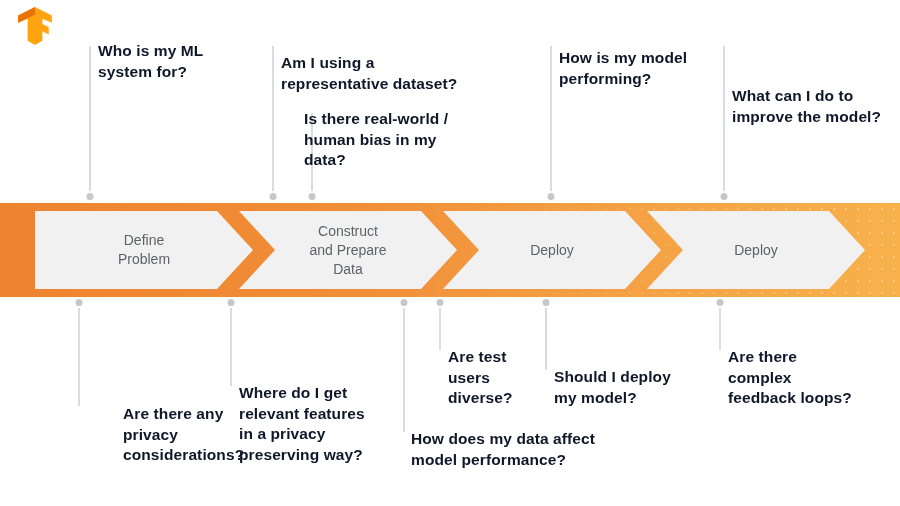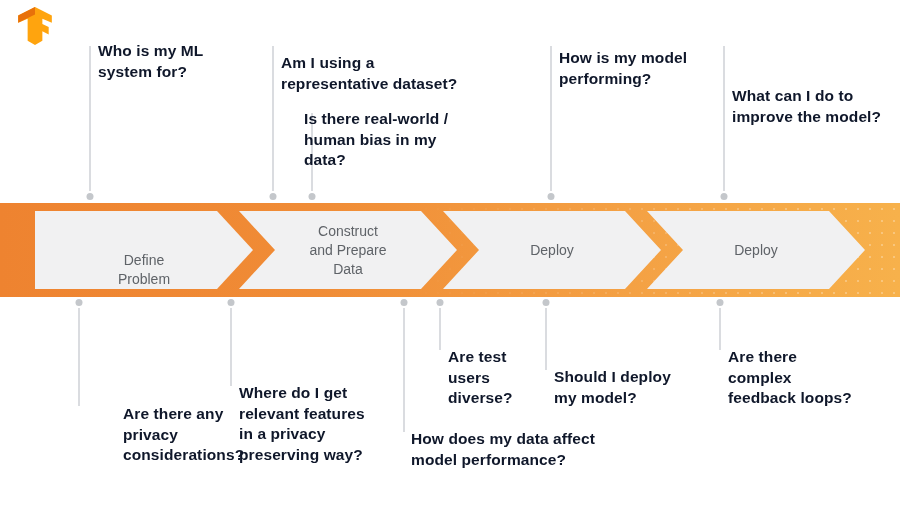--- a/index.html
+++ b/index.html
@@ -15,21 +15,21 @@
   .banner::after{content:'';position:absolute;inset:0;
     background-image:radial-gradient(rgba(255,255,255,0.28) 1.1px, transparent 1.3px);
     background-size:12px 12px;
     -webkit-mask-image:linear-gradient(to right, transparent 45%, #000 90%);
     mask-image:linear-gradient(to right, transparent 45%, #000 90%);
     pointer-events:none;}
   .stages{position:absolute;left:35px;right:35px;top:8px;bottom:8px;display:flex;z-index:2;}
   .chev{flex:1;margin-left:-14px;background:#F1F1F2;display:flex;align-items:center;justify-content:center;
     clip-path:polygon(0 0, calc(100% - 36px) 0, 100% 50%, calc(100% - 36px) 100%, 0 100%, 36px 50%);}
   .chev.first{margin-left:0;
-    clip-path:polygon(0 0, calc(100% - 36px) 0, 100% 50%, calc(100% - 36px) 100%, 0 100%);align-items:flex-end;}
+    clip-path:polygon(0 0, calc(100% - 36px) 0, 100% 50%, calc(100% - 36px) 100%, 0 100%);}
   .chev .lbl{font-size:14px;line-height:19px;color:#5F6368;text-align:center;white-space:pre-line;}
 
   
   .conn{position:absolute;width:2px;background:#DADCE0;}
   .conn.t::after, .conn.b::before{content:'';position:absolute;left:50%;transform:translateX(-50%);
     width:7px;height:7px;border-radius:50%;background:#C4C7CB;}
   .conn.t::after{bottom:-9px;}
   .conn.b::before{top:-9px;}
 
   

